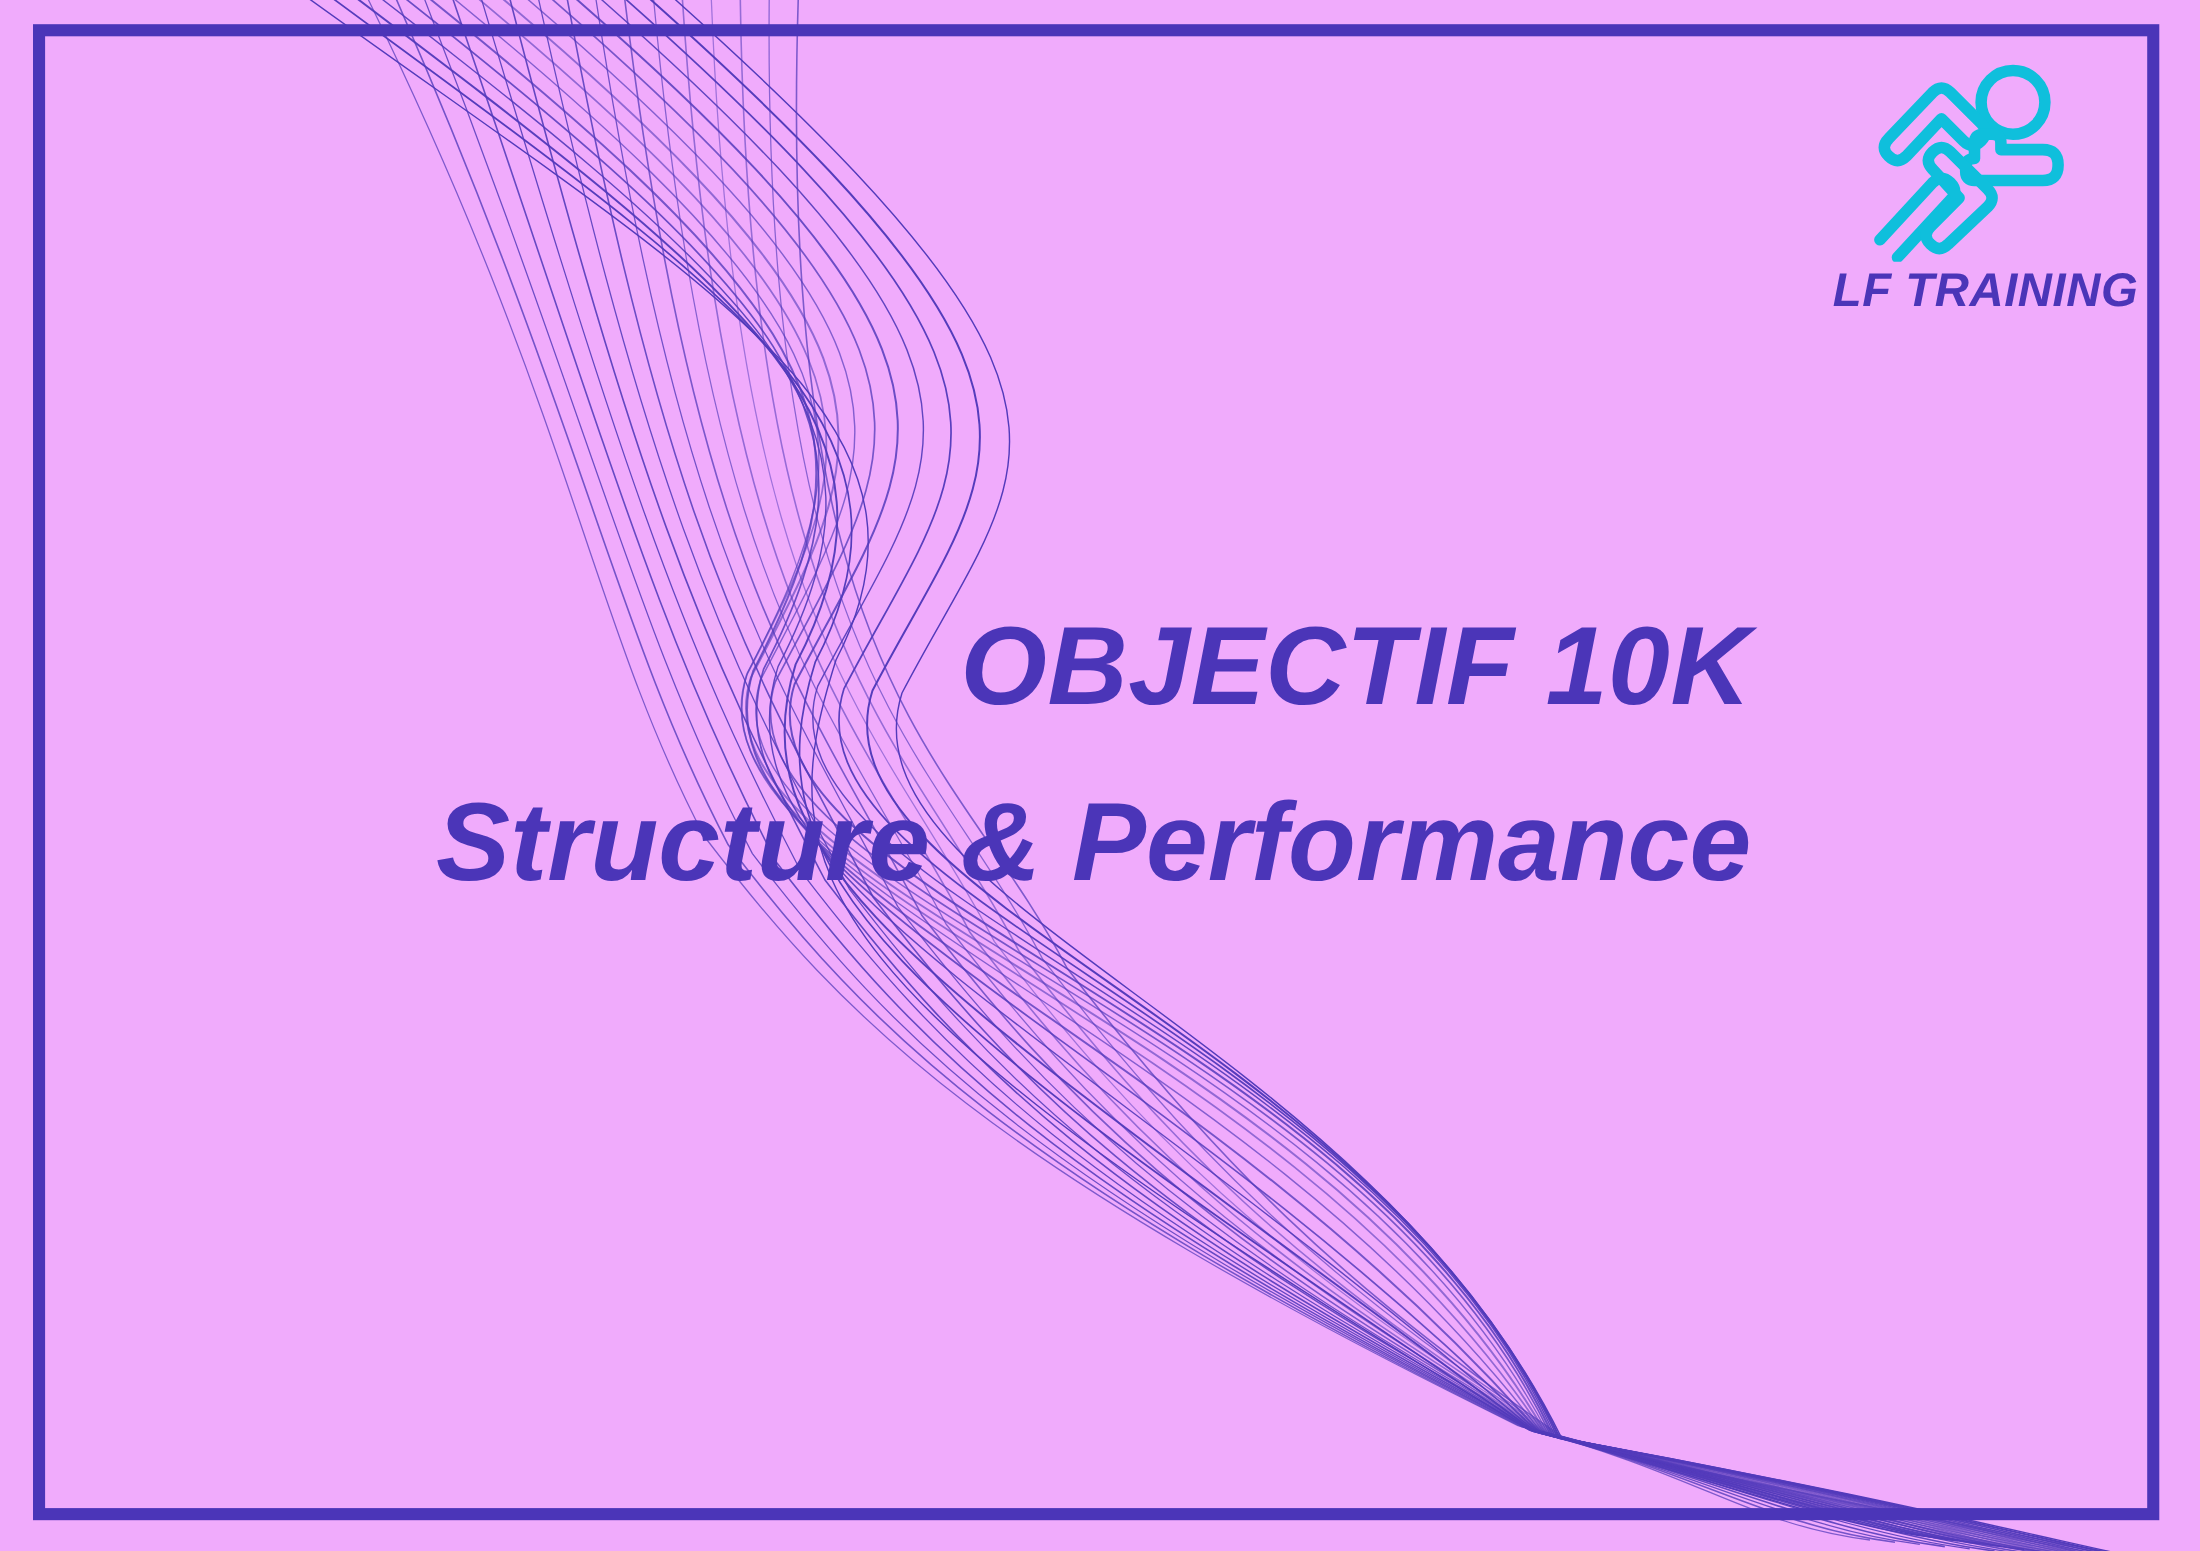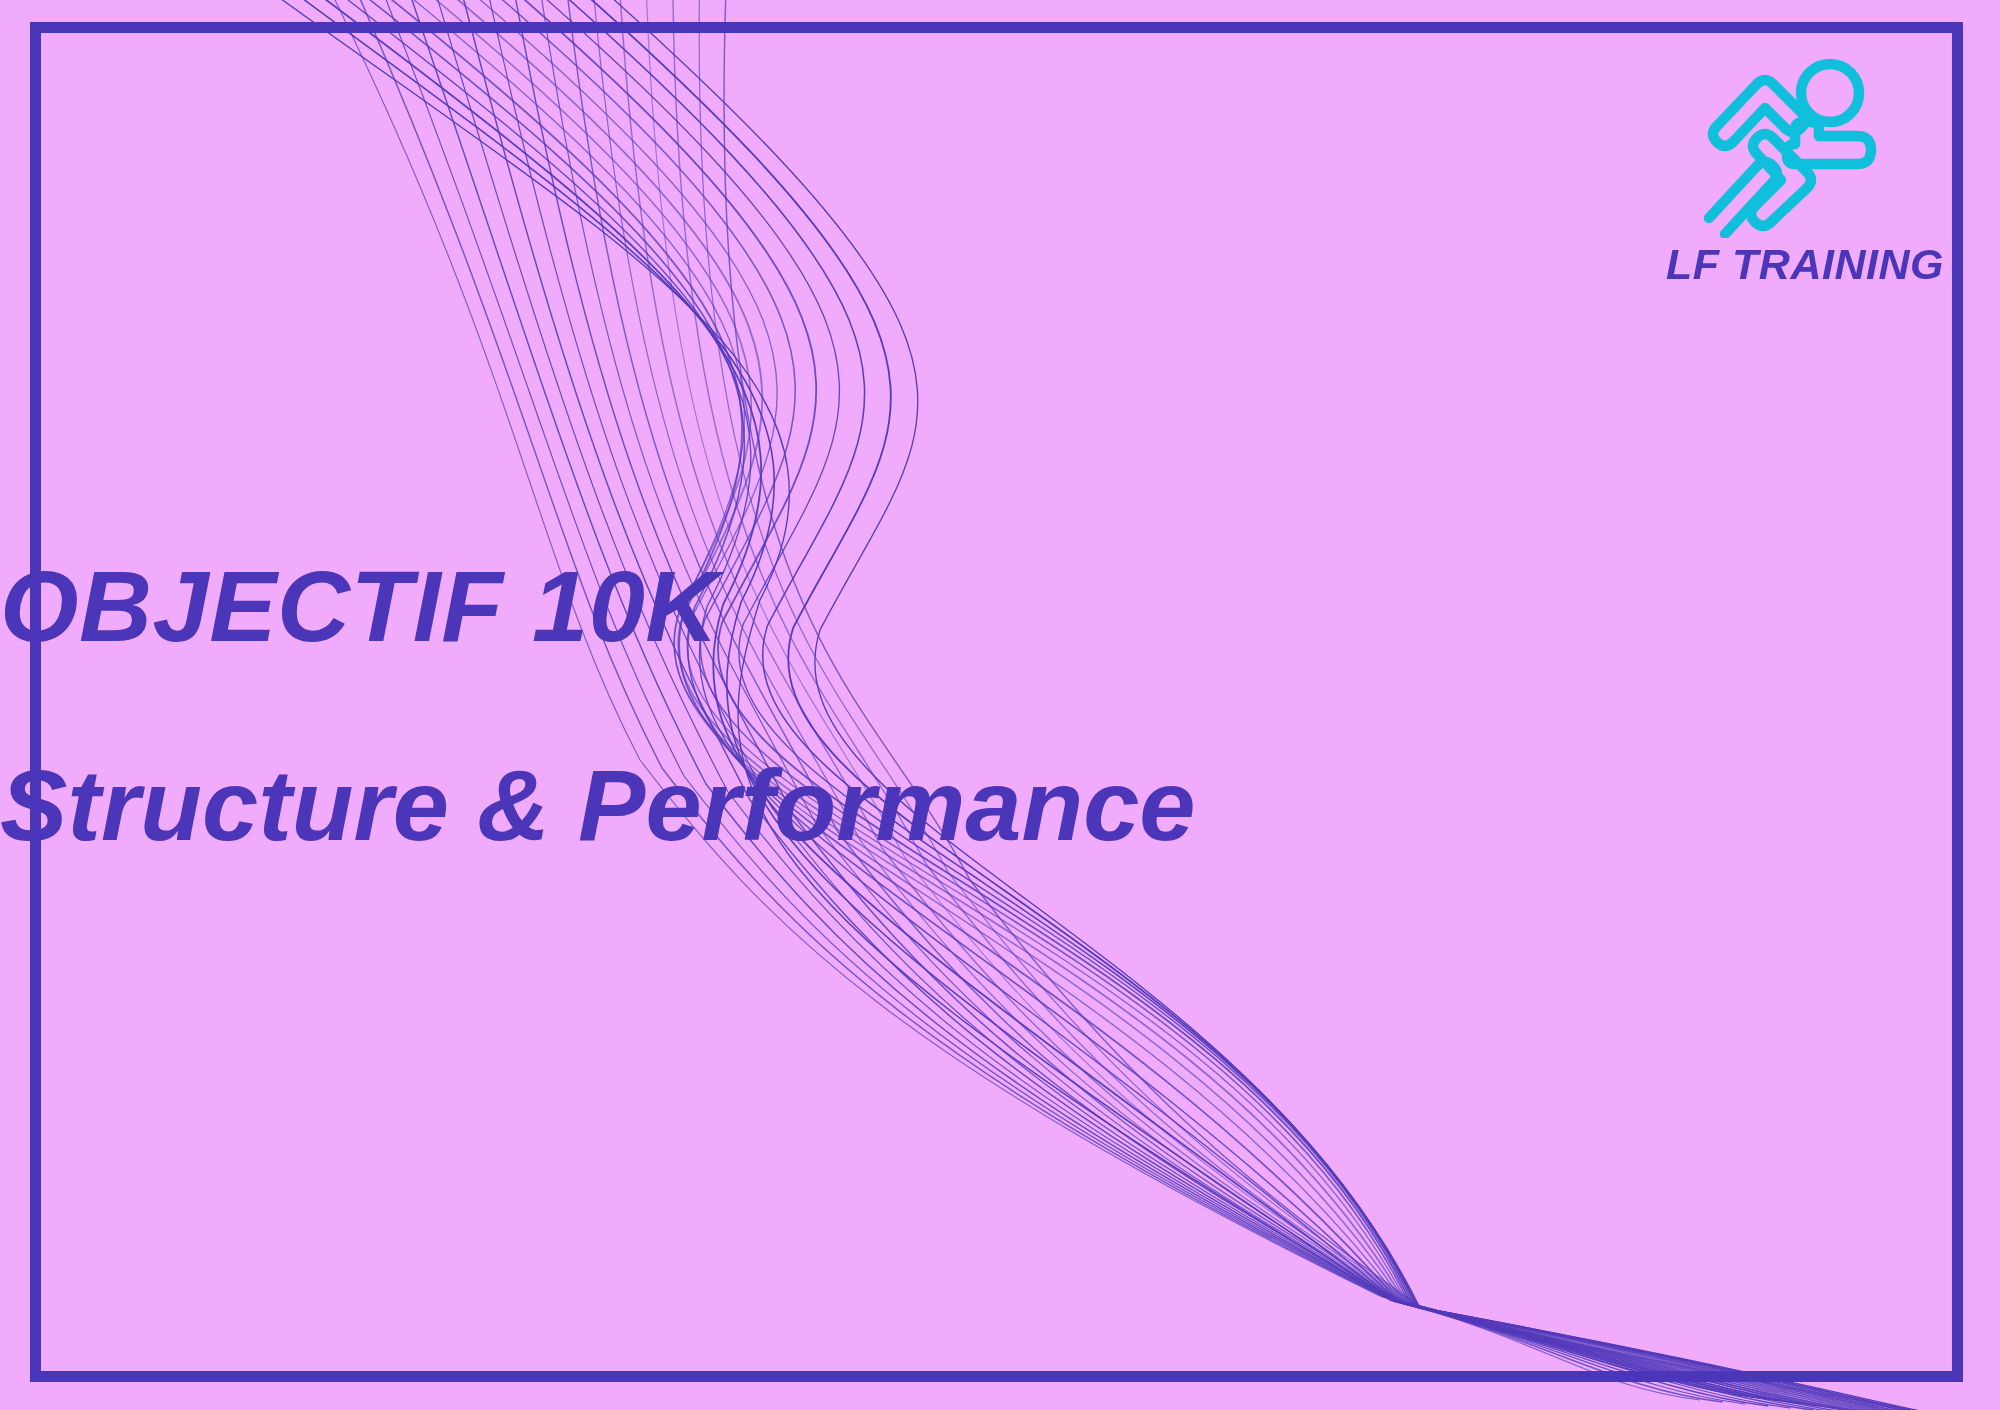--- a/index.html
+++ b/index.html
@@ -72,34 +72,34 @@
     color: #4b35b8;
     white-space: nowrap;
   }
 
   
   #headline {
     position: absolute;
     left: 0;
     top: 556px;
     width: 1592px;
-    text-align: left;
+    text-align: right;
   }
   #title-main {
     font-family: "Liberation Sans", sans-serif;
     font-weight: bold;
     font-style: italic;
     font-size: 101px;
     line-height: 1.0;
     letter-spacing: 0.5px;
     color: #4b35b8;
     white-space: nowrap;
   }
   #title-sub {
-    margin-top: 98px;
+    margin-top: 59px;
     font-family: "Liberation Sans", sans-serif;
     font-weight: bold;
     font-style: italic;
     font-size: 101px;
     line-height: 1.0;
     letter-spacing: 0px;
     color: #4b35b8;
     white-space: nowrap;
   }
 </style>

